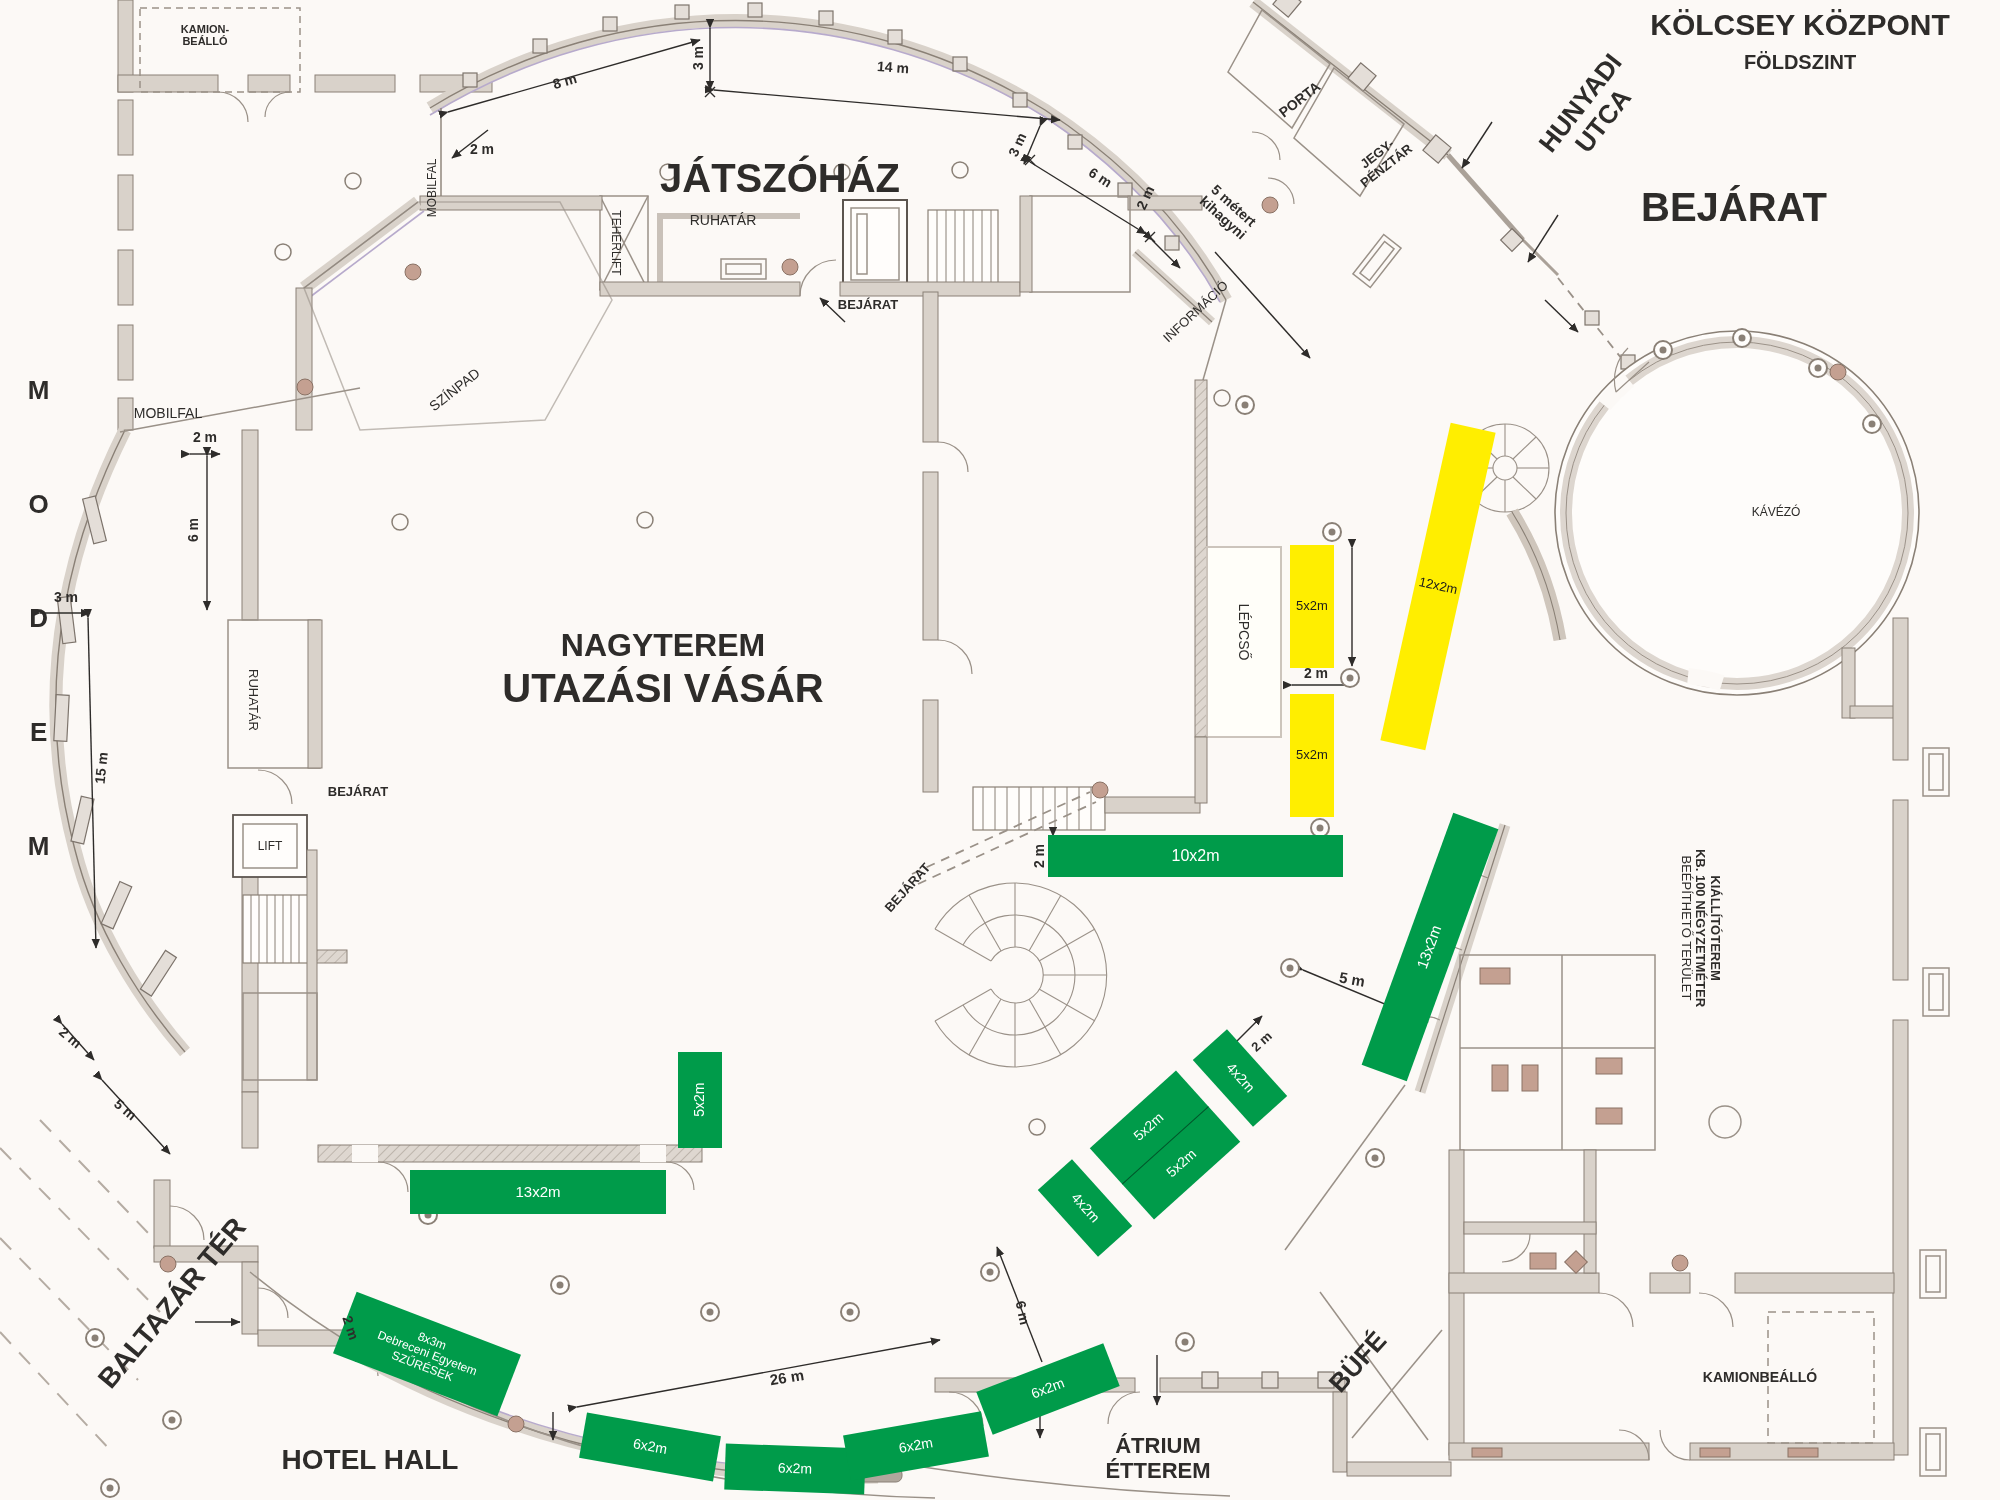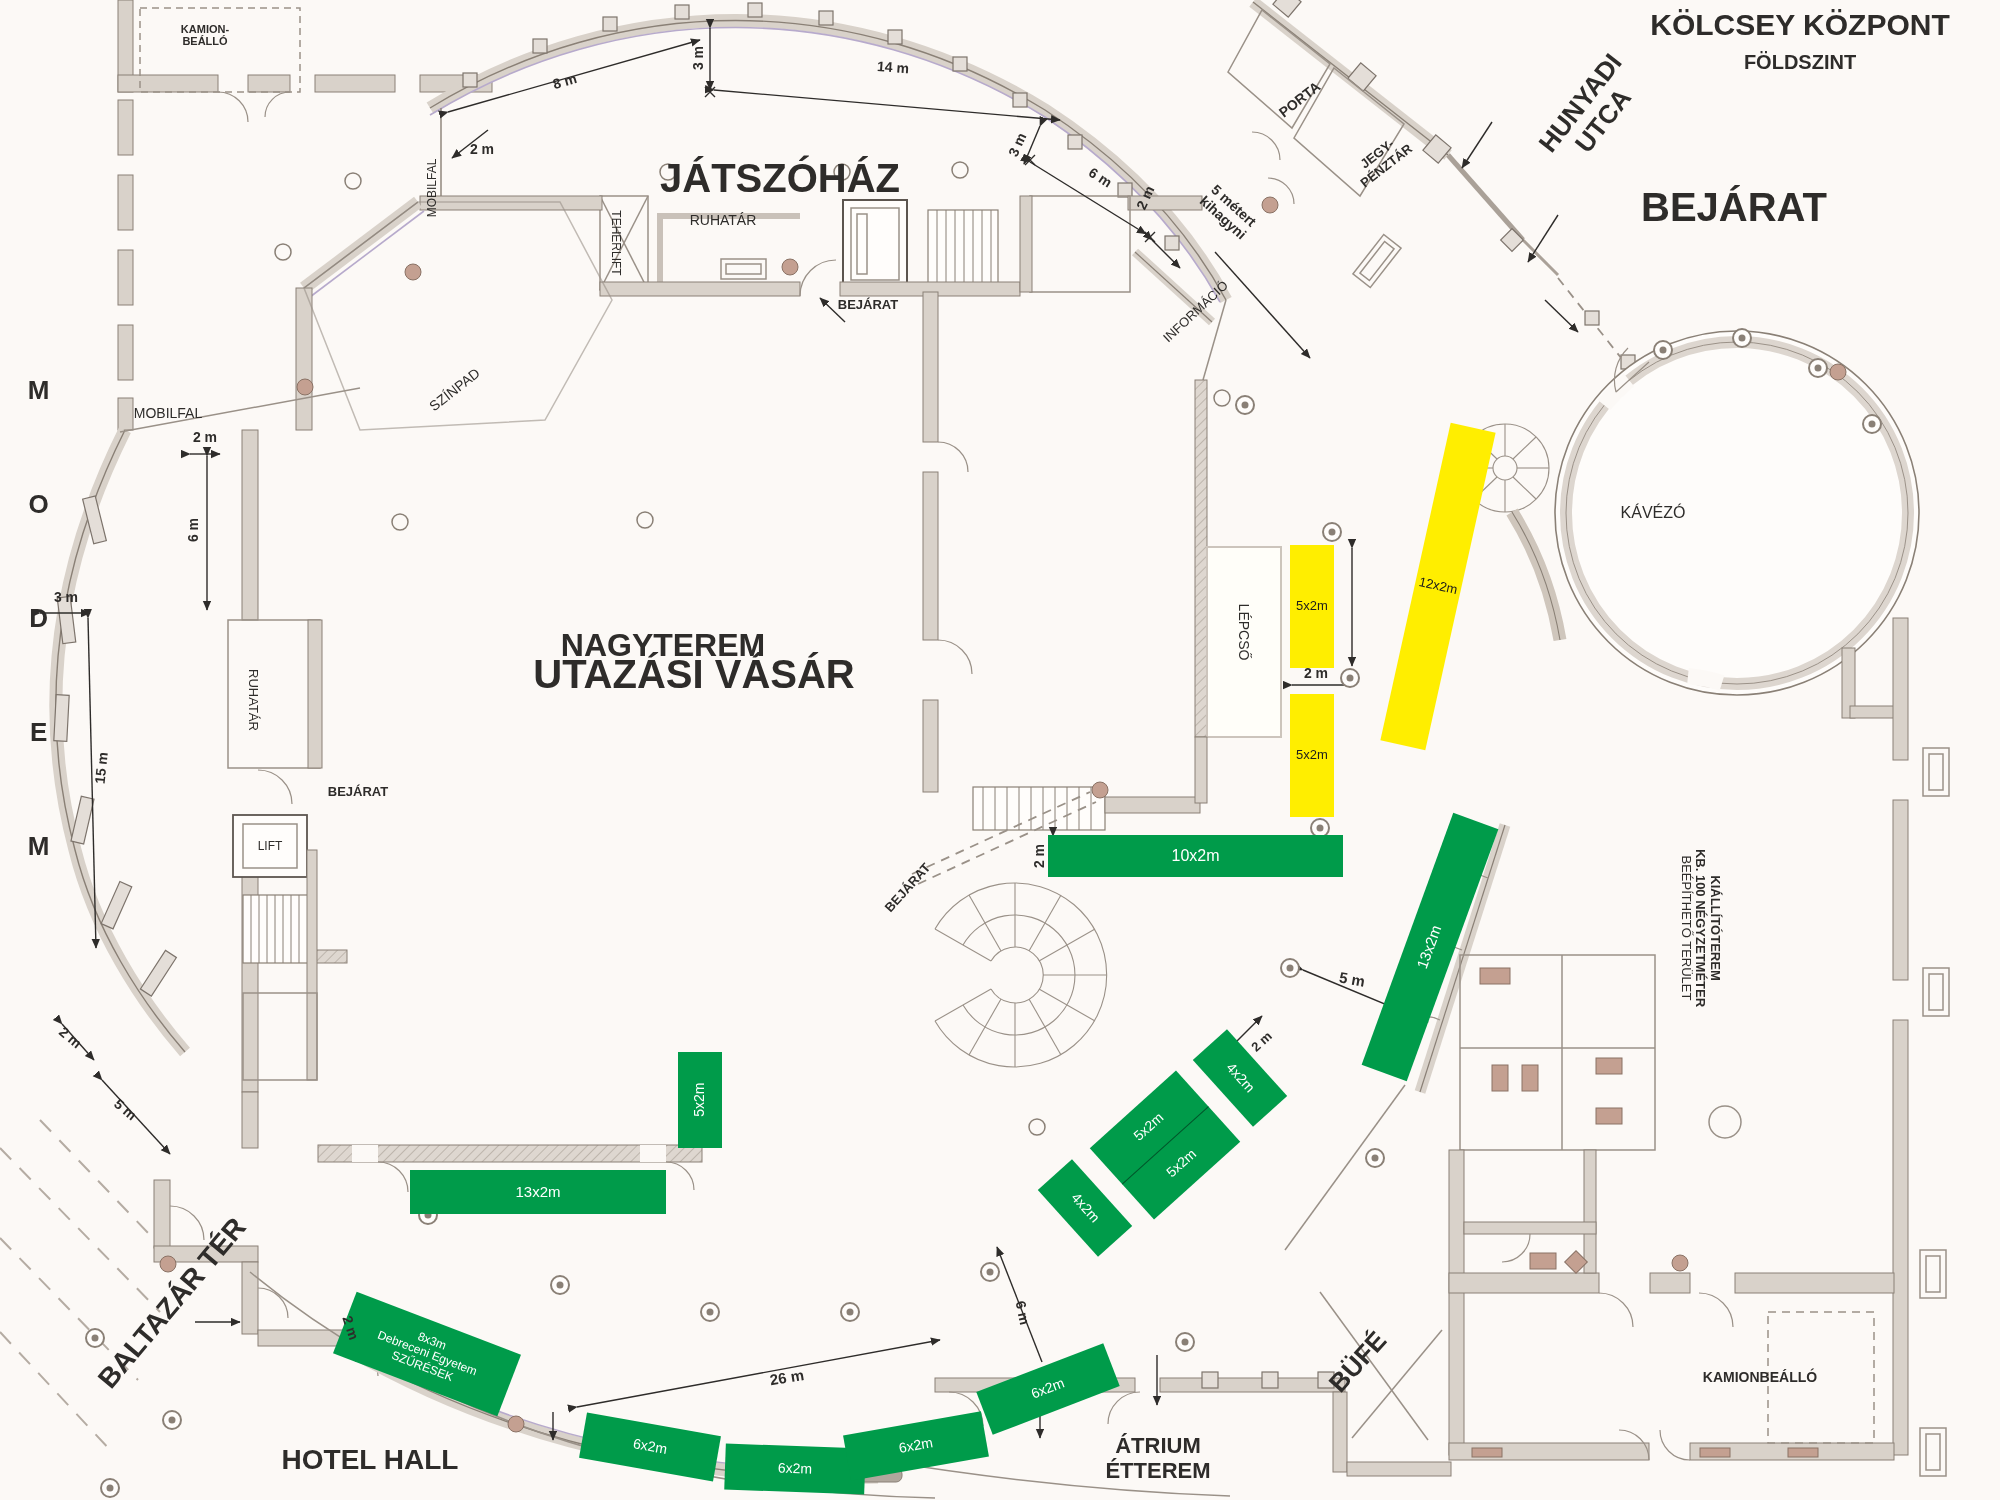--- a/index.html
+++ b/index.html
@@ -522,25 +522,25 @@
 
 <div class="lbl" style="left:723px;top:221px;font-size:14px;">RUHATÁR</div>
 
 <div class="lbl b" style="left:868px;top:305px;font-size:13px;">BEJÁRAT</div>
 
 <div class="lbl" style="left:1196px;top:312px;font-size:13px;transform:translate(-50%,-50%) rotate(-43deg);">INFORMÁCIÓ</div>
 
 <div class="lbl" style="left:455px;top:390px;font-size:14px;transform:translate(-50%,-50%) rotate(-38deg);">SZÍNPAD</div>
 
 <div class="lbl b" style="left:663px;top:646px;font-size:32px;">NAGYTEREM</div>
-<div class="lbl b" style="left:663px;top:674px;font-size:40px;margin-left:31px;">UTAZÁSI VÁSÁR</div>
+<div class="lbl b" style="left:663px;top:688px;font-size:40px;">UTAZÁSI VÁSÁR</div>
 
 <div class="lbl" style="left:1243px;top:632px;font-size:14px;transform:translate(-50%,-50%) rotate(90deg);">LÉPCSŐ</div>
 
-<div class="lbl" style="left:1653px;top:513px;font-size:16px;">KÁVÉZÓ</div>
+<div class="lbl" style="left:1776px;top:513px;font-size:12px;">KÁVÉZÓ</div>
 
 <div class="lbl b vtext" style="left:38px;top:660px;font-size:26px;letter-spacing:84px;transform:translate(-50%,-50%);">MODEM</div>
 
 <div class="lbl" style="left:168px;top:414px;font-size:14px;">MOBILFAL</div>
 
 <div class="lbl" style="left:253px;top:700px;font-size:13px;transform:translate(-50%,-50%) rotate(90deg);">RUHATÁR</div>
 
 <div class="lbl b" style="left:358px;top:792px;font-size:13px;">BEJÁRAT</div>
 
 <div class="lbl" style="left:270px;top:847px;font-size:12px;">LIFT</div>

